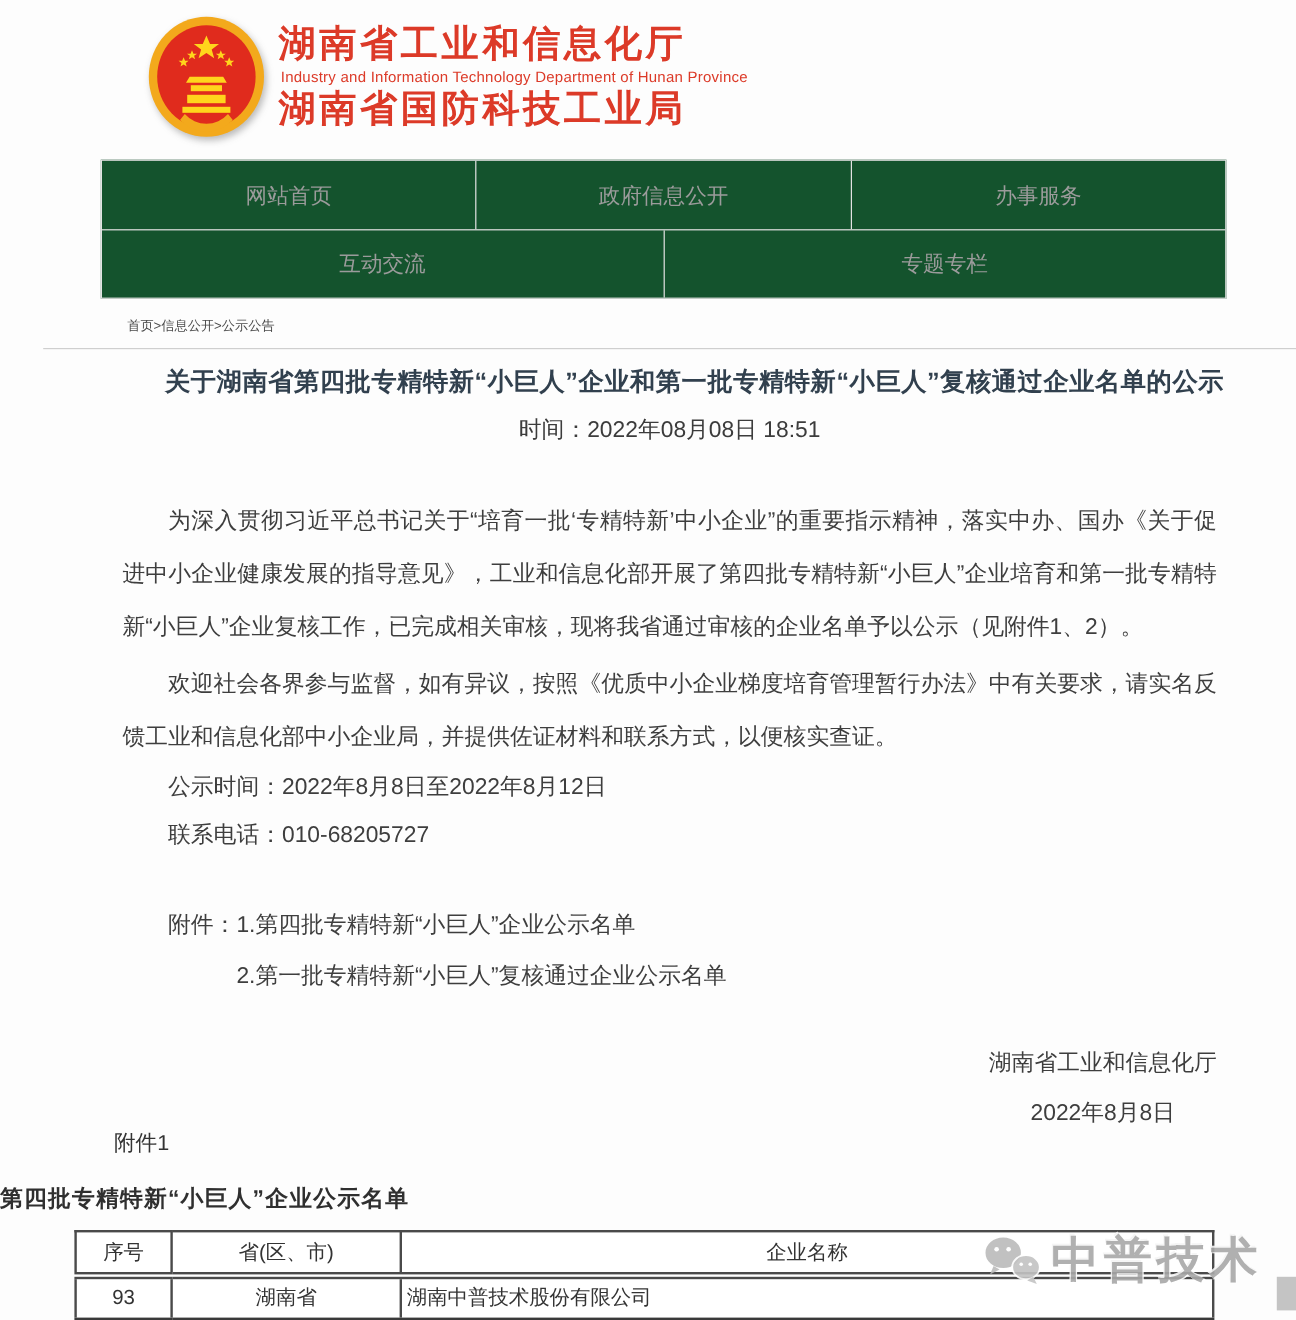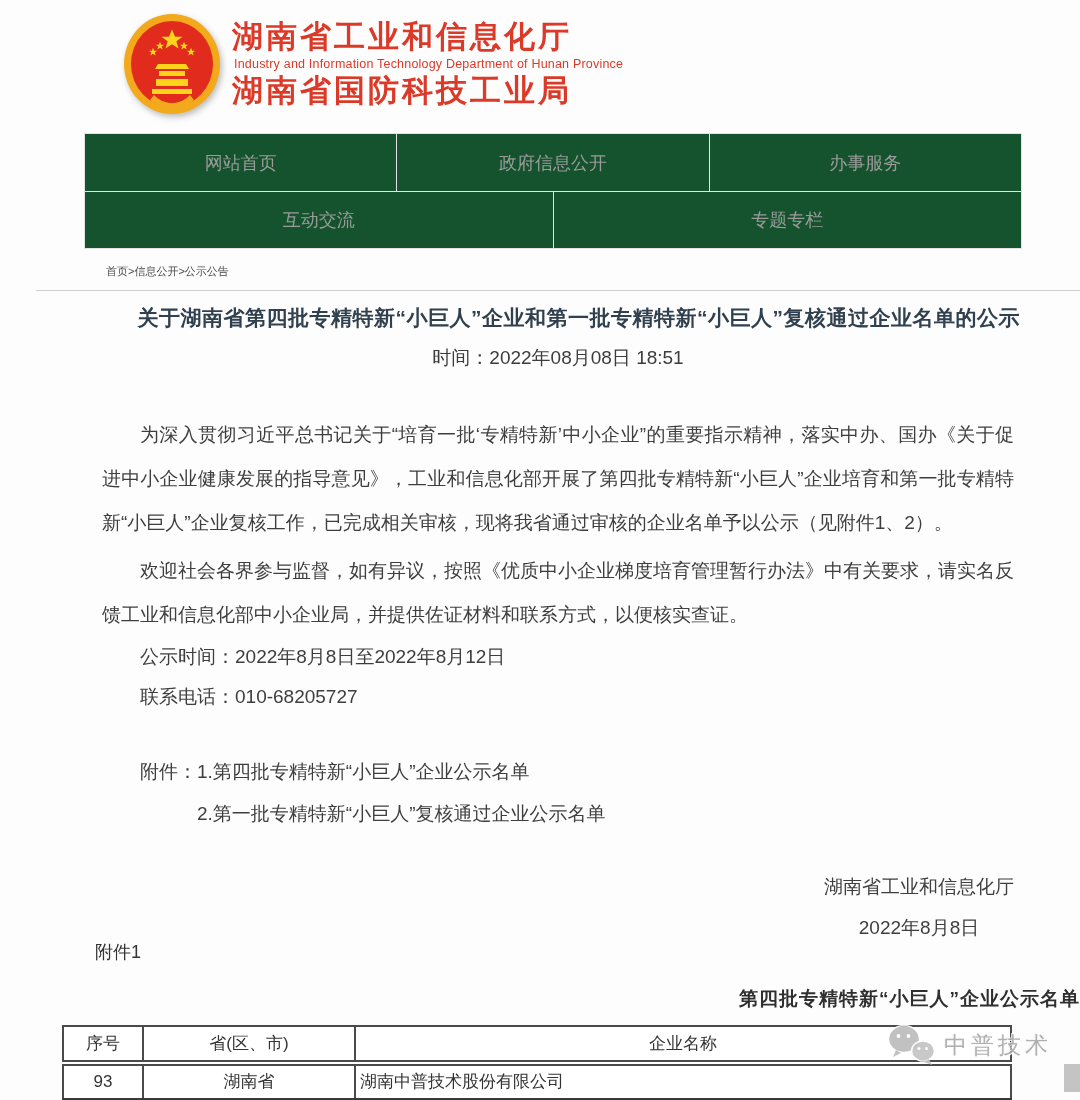--- a/index.html
+++ b/index.html
@@ -108,21 +108,21 @@
     font-size: 19px;
     color: #3e3e3e;
     line-height: 41px;
   }
 
   
   .annex { position: absolute; top: 940px; left: 0; width: 100%; }
   .annex-label { margin-left: 95px; font-size: 18px; color: #333; }
   .annex-title {
     margin-top: 22px;
-    text-align: right;
+    text-align: left;
     font-size: 19px;
     font-weight: bold;
     color: #2f2f2f;
     letter-spacing: 1px;
   }
   .annex-table {
     margin: 13px 0 0 62px;
     width: 950px;
     border-collapse: collapse;
     border: 2px solid #4a4a4a;
@@ -133,37 +133,37 @@
   .annex-table th, .annex-table td {
     border: 2px solid #4a4a4a;
     height: 37px;
     text-align: center;
     font-weight: normal;
     padding: 0 2px;
   }
   .annex-table thead th { border-bottom: 6px double #4a4a4a; }
   .annex-table tbody td { border-bottom: 5px solid #3a3a3a; }
   .col-no { width: 80px; }
-  .col-prov { width: 212px; }
+  .col-prov { width: 191px; }
   .cell-company { text-align: left !important; padding-left: 4px !important; }
 
   
   .watermark {
     position: absolute;
     top: 1022px;
     right: 28px;
     display: flex;
     align-items: center;
     gap: 6px;
     z-index: 5;
     pointer-events: none;
   }
   .watermark-text {
-    font-size: 23px;
-    font-weight: normal;
+    font-size: 40px;
+    font-weight: bold;
     color: #a8a8a8;
     letter-spacing: 4px;
     text-shadow: 1px 1px 0 #ffffff, -1px -1px 0 #f5f5f5;
     opacity: 0.9;
   }
 
   
   .scroll-thumb {
     position: absolute;
     right: 0;

